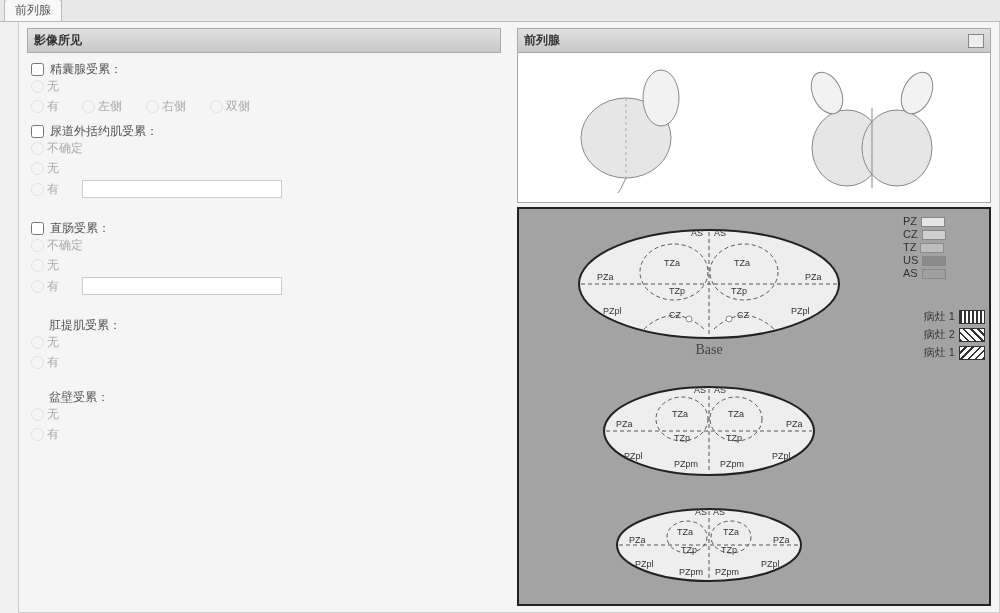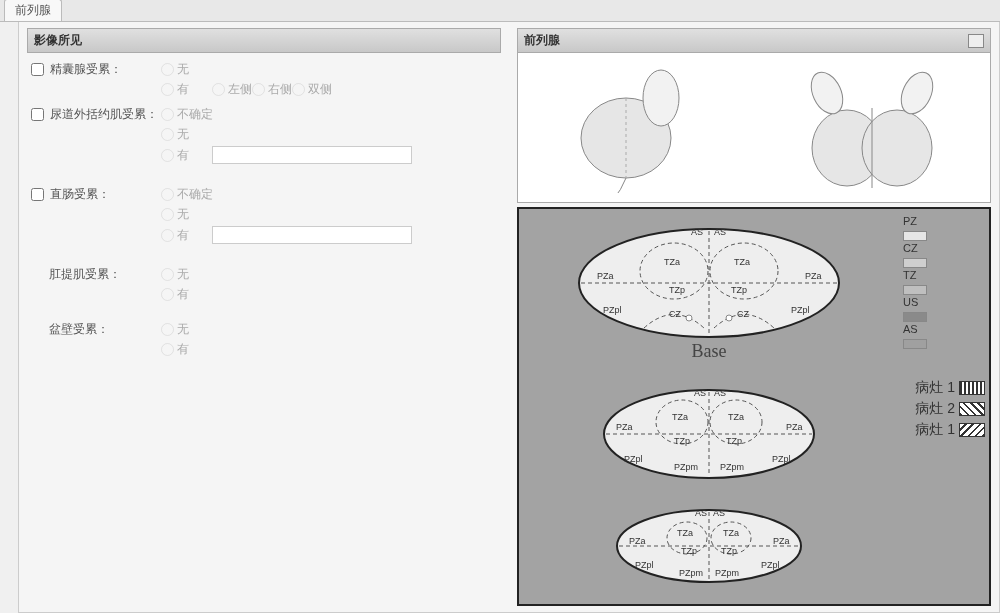--- a/index.html
+++ b/index.html
@@ -48,20 +48,21 @@
       padding: 3px 6px;
       font-weight: bold;
       color: #333;
       margin-bottom: 6px;
     }
     .form-row {
       display: flex;
       align-items: flex-start;
       margin-bottom: 4px;
       padding: 2px 4px;
+      flex-direction: column;
     }
     .row-label {
       width: 130px;
       display: flex;
       align-items: center;
       color: #555;
       gap: 4px;
     }
     .row-label input[type=checkbox] {
       margin-right: 2px;
@@ -74,21 +75,21 @@
     }
     .radio-row {
       display: flex;
       align-items: center;
       gap: 3px;
       color: #aaa;
     }
     .radio-row input[type=radio] { opacity: 0.5; }
     .side-opts {
       display: flex;
-      gap: 0;
+      gap: 24px;
       margin-left: 20px;
       color: #bbb;
     }
     .textfield {
       width: 200px;
       height: 18px;
       border: 1px solid #ccc;
       background: #fff;
       margin-left: 20px;
     }
@@ -144,48 +145,47 @@
       padding: 4px;
     }
     .legend-col {
       width: 90px;
       padding: 6px 4px;
       font-size: 11px;
       color: #333;
     }
     .zone-legend div {
       display: flex;
-      align-items: flex-start;
+      align-items: flex-end;
       gap: 4px;
       margin-bottom: 1px;
-      flex-direction: column;
     }
     .swatch {
       width: 24px; height: 10px;
       border: 1px solid #888;
     }
     .lesion-legend {
       margin-top: 30px;
-      font-size: 14px;
+      font-size: 11px;
     }
     .lesion-legend div {
       display: flex;
       align-items: center;
       gap: 4px;
       margin-bottom: 3px;
       justify-content: flex-end;
     }
     .pattern {
       width: 26px; height: 14px;
       border: 1px solid #333;
     }
     .section-svg { display:block; }
     .sec-label {
       font-family: serif;
-      font-size: 18px;
+      font-size: 14px;
       text-align: center;
       margin-top: -2px;
       margin-bottom: 2px;
     }
     svg text { font-size: 9px; fill: #333; font-family: sans-serif; }
   </style>
 </head>
 <body>
 
 <div class="tab-strip">

